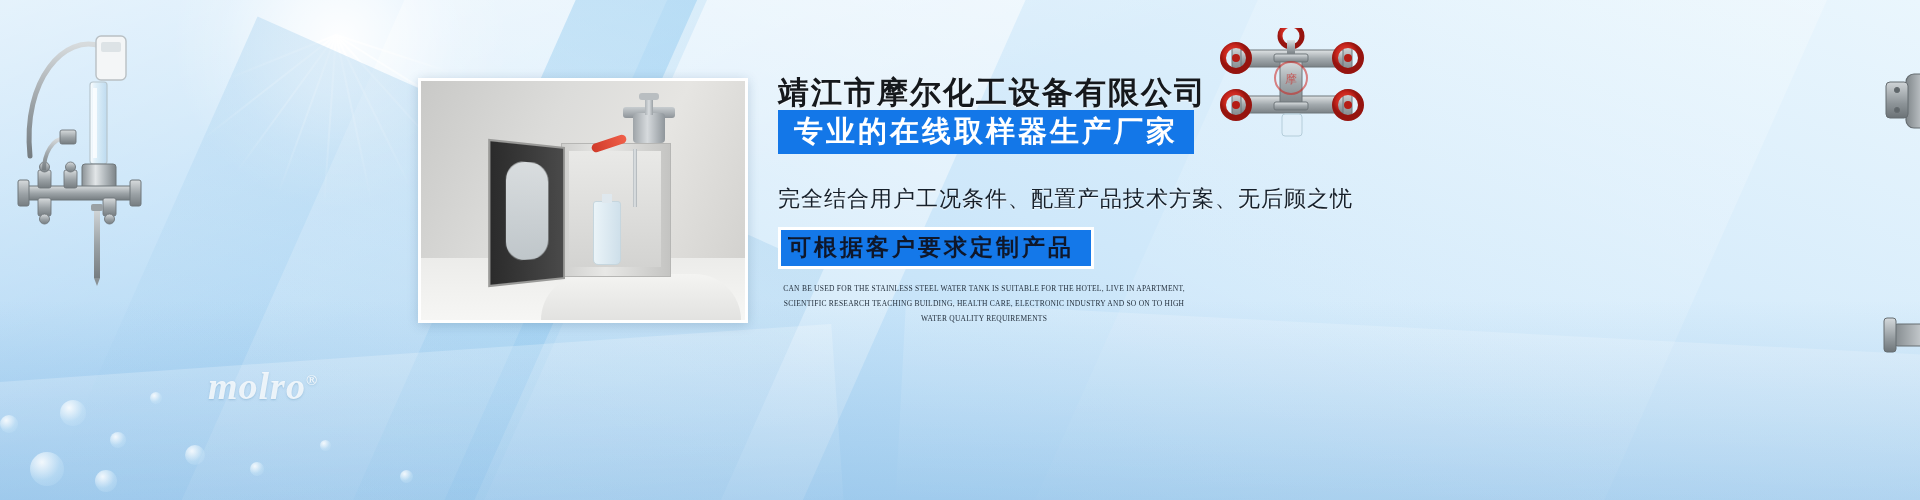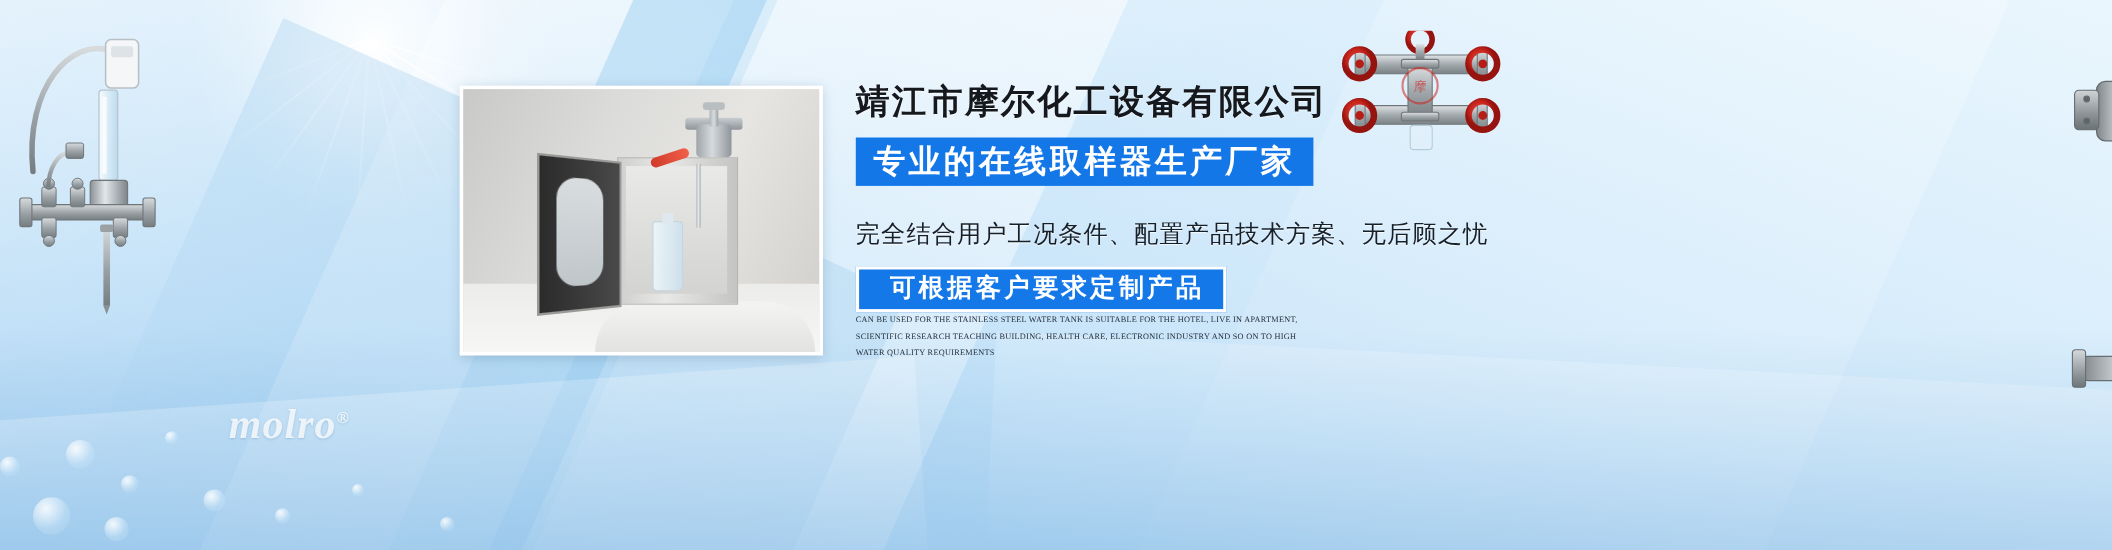--- a/index.html
+++ b/index.html
@@ -78,46 +78,46 @@
   .eq{position:absolute;pointer-events:none;}
 
   
   #textblock{position:absolute;left:778px;top:76px;width:620px;}
   #company-title{
     font-family:"Liberation Serif","DejaVu Serif",serif;
     font-size:31px;font-weight:700;color:#15181c;letter-spacing:2px;
     white-space:nowrap;line-height:1.1;
     text-shadow:0 1px 1px rgba(255,255,255,0.7);
   }
-  #headline-wrap{margin-top:15px;}
+  #headline-wrap{}
   #headline{
     display:inline-block;background:#1377e8;color:#ffffff;
     font-size:29px;font-weight:700;letter-spacing:3px;
     padding:5px 16px 6px 16px;line-height:1.15;white-space:nowrap;
     font-family:"DejaVu Sans","Liberation Sans",sans-serif;
   }
   #subline{
     margin-top:32px;font-size:22px;color:#16202b;letter-spacing:1px;
     white-space:nowrap;line-height:1.2;
     text-shadow:0 1px 1px rgba(255,255,255,0.85);
     font-family:"DejaVu Sans","Liberation Sans",sans-serif;
   }
   #custombox-wrap{margin-top:14px;}
   #custombox{
-    display:inline-block;background:#1478e9;color:#ffffff;
+    display:inline-block;background:#1478e9;color:#0f172a;
     border:3px solid #ffffff;box-sizing:border-box;
     font-size:23px;font-weight:700;letter-spacing:3px;
-    padding:4px 17px 5px 28px;white-space:nowrap;line-height:1.2;
+    padding:4px 17px 5px 7px;white-space:nowrap;line-height:1.2;
     font-family:"DejaVu Sans","Liberation Sans",sans-serif;
   }
   #engtext{
-    width:412px;
+    margin-top:13px;width:412px;
     font-family:"Liberation Serif","DejaVu Serif",serif;
     font-size:7.5px;color:#24303d;line-height:1.95;letter-spacing:0.25px;
-    text-align:left;
+    text-align:center;
   }
 
   
   #watermark{
     position:absolute;left:208px;top:364px;
     font-family:"Liberation Serif","DejaVu Serif",serif;
     font-style:italic;font-weight:700;font-size:38px;
     color:rgba(255,255,255,0.80);letter-spacing:1px;
     text-shadow:0 1px 2px rgba(120,165,200,0.5);
   }

